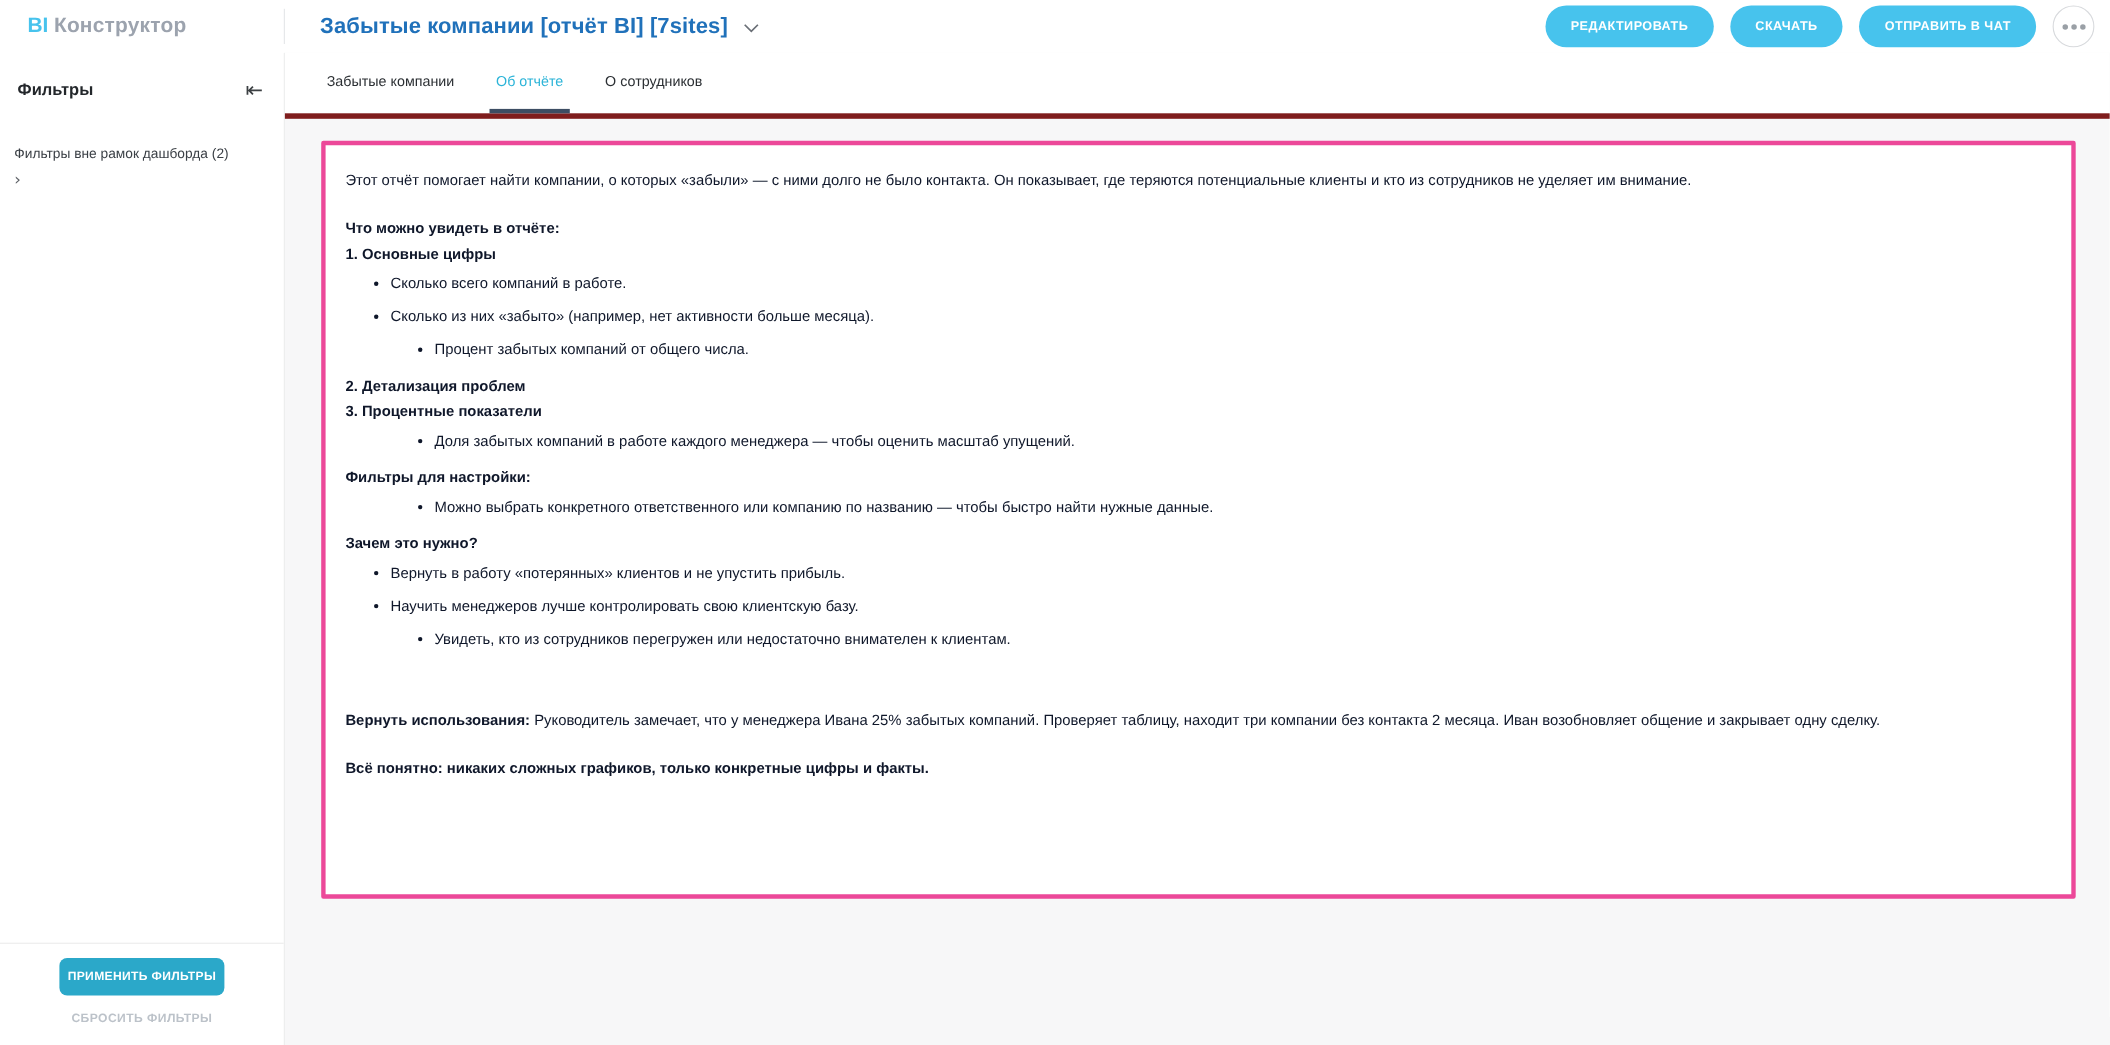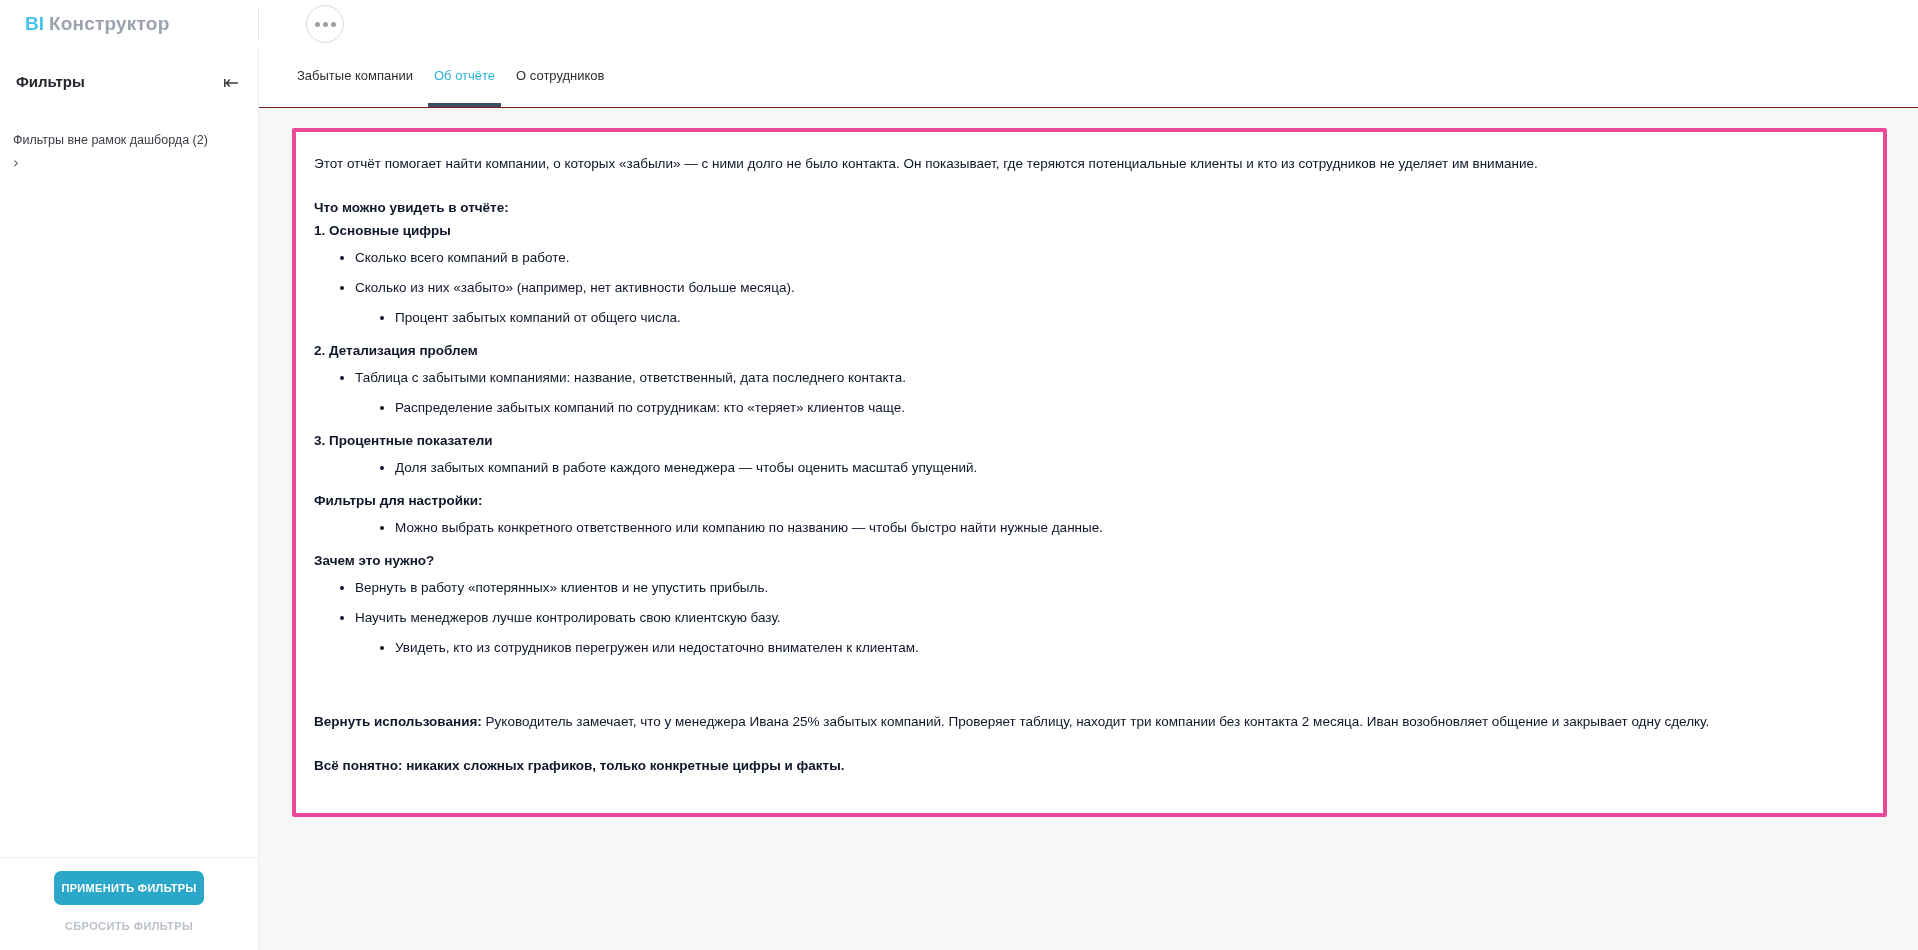--- a/index.html
+++ b/index.html
@@ -65,22 +65,22 @@
     font-family: inherit; font-size: 11px; font-weight: 700; letter-spacing: .3px; cursor: pointer;
   }
   .reset-btn {
     margin-top: 15px; background: none; border: none;
     color: #bcc2c9; font-family: inherit; font-size: 11px; font-weight: 700; letter-spacing: .4px; cursor: pointer;
   }
 
   
   .main { flex: 1; display: flex; flex-direction: column; background: #f7f7f8; min-width: 0; }
   .tabbar {
-    height: 60px; flex: 0 0 60px; background: #fff; border-bottom: 1px solid #7f1d1d;
-    display: flex; align-items: stretch; padding-left: 32px; gap: 9px; text-align: right;
+    height: 60px; flex: 0 0 60px; background: #fff; border-bottom: 5px solid #7f1d1d;
+    display: flex; align-items: stretch; padding-left: 32px; gap: 26px; text-align: right;
   }
   .tab {
     display: flex; align-items: center; font-size: 13px; color: #2b2f33;
     padding: 0 6px; border-bottom: 4px solid transparent; cursor: pointer; white-space: nowrap;
   }
   .tab.active { color: var(--tab-active, #2cb4d8); border-bottom-color: var(--tab-underline, #3d4d63); }
 
   .content { flex: 1; padding: 20px 30px 0 33px; overflow: hidden; }
   .card {
     background: #fff; border: 4px solid #ec4899; border-radius: 2px;
@@ -100,20 +100,34 @@
 <body>
 
 <div class="app">
 
   <header class="topbar">
     <div class="logo">
       <span class="logo-bi">BI</span>
       <span class="logo-name">Конструктор</span>
     </div>
     <div class="header-divider"></div>
+    <div class="title-wrap">
+      <span class="report-title">Забытые компании [отчёт BI] [7sites]</span>
+      <span class="title-chevron">
+        <svg width="14" height="9" viewBox="0 0 14 9" fill="none">
+          <path d="M1 1.5 L7 7.5 L13 1.5" stroke="#6b7077" stroke-width="1.6" fill="none"></path>
+        </svg>
+      </span>
+    </div>
+    <div class="actions" id="header-actions">
+
+    <button class="pill-btn">РЕДАКТИРОВАТЬ</button>
+        <button class="pill-btn">СКАЧАТЬ</button>
+        <button class="pill-btn">ОТПРАВИТЬ В ЧАТ</button>
+      </div>
     <button class="more-btn" style="margin-left:15px">
       <span class="dot"></span>
       <span class="dot"></span>
       <span class="dot"></span>
     </button>
   </header>
 
   <div class="body-row">
 
     <aside class="sidebar">
@@ -146,24 +160,20 @@
 
         <p class="para">Этот отчёт помогает найти компании, о которых «забыли» — с ними долго не было контакта. Он показывает, где теряются потенциальные клиенты и кто из сотрудников не уделяет им внимание.</p>
             <p class="h">Что можно увидеть в отчёте:</p>
             <p class="h">1. Основные цифры</p>
             <ul class="bullets">
               <li>Сколько всего компаний в работе.</li>
               <li>Сколько из них «забыто» (например, нет активности больше месяца).</li>
               <li>Процент забытых компаний от общего числа.</li>
             </ul>
             <p class="h">2. Детализация проблем</p>
-            <ul class="bullets">
-              <li>Таблица с забытыми компаниями: название, ответственный, дата последнего контакта.</li>
-              <li>Распределение забытых компаний по сотрудникам: кто «теряет» клиентов чаще.</li>
-            </ul>
             <p class="h">3. Процентные показатели</p>
             <ul class="bullets">
               <li>Доля забытых компаний в работе каждого менеджера — чтобы оценить масштаб упущений.</li>
             </ul>
             <p class="h">Фильтры для настройки:</p>
             <ul class="bullets">
               <li>Можно выбрать конкретного ответственного или компанию по названию — чтобы быстро найти нужные данные.</li>
             </ul>
             <p class="h">Зачем это нужно?</p>
             <ul class="bullets">

